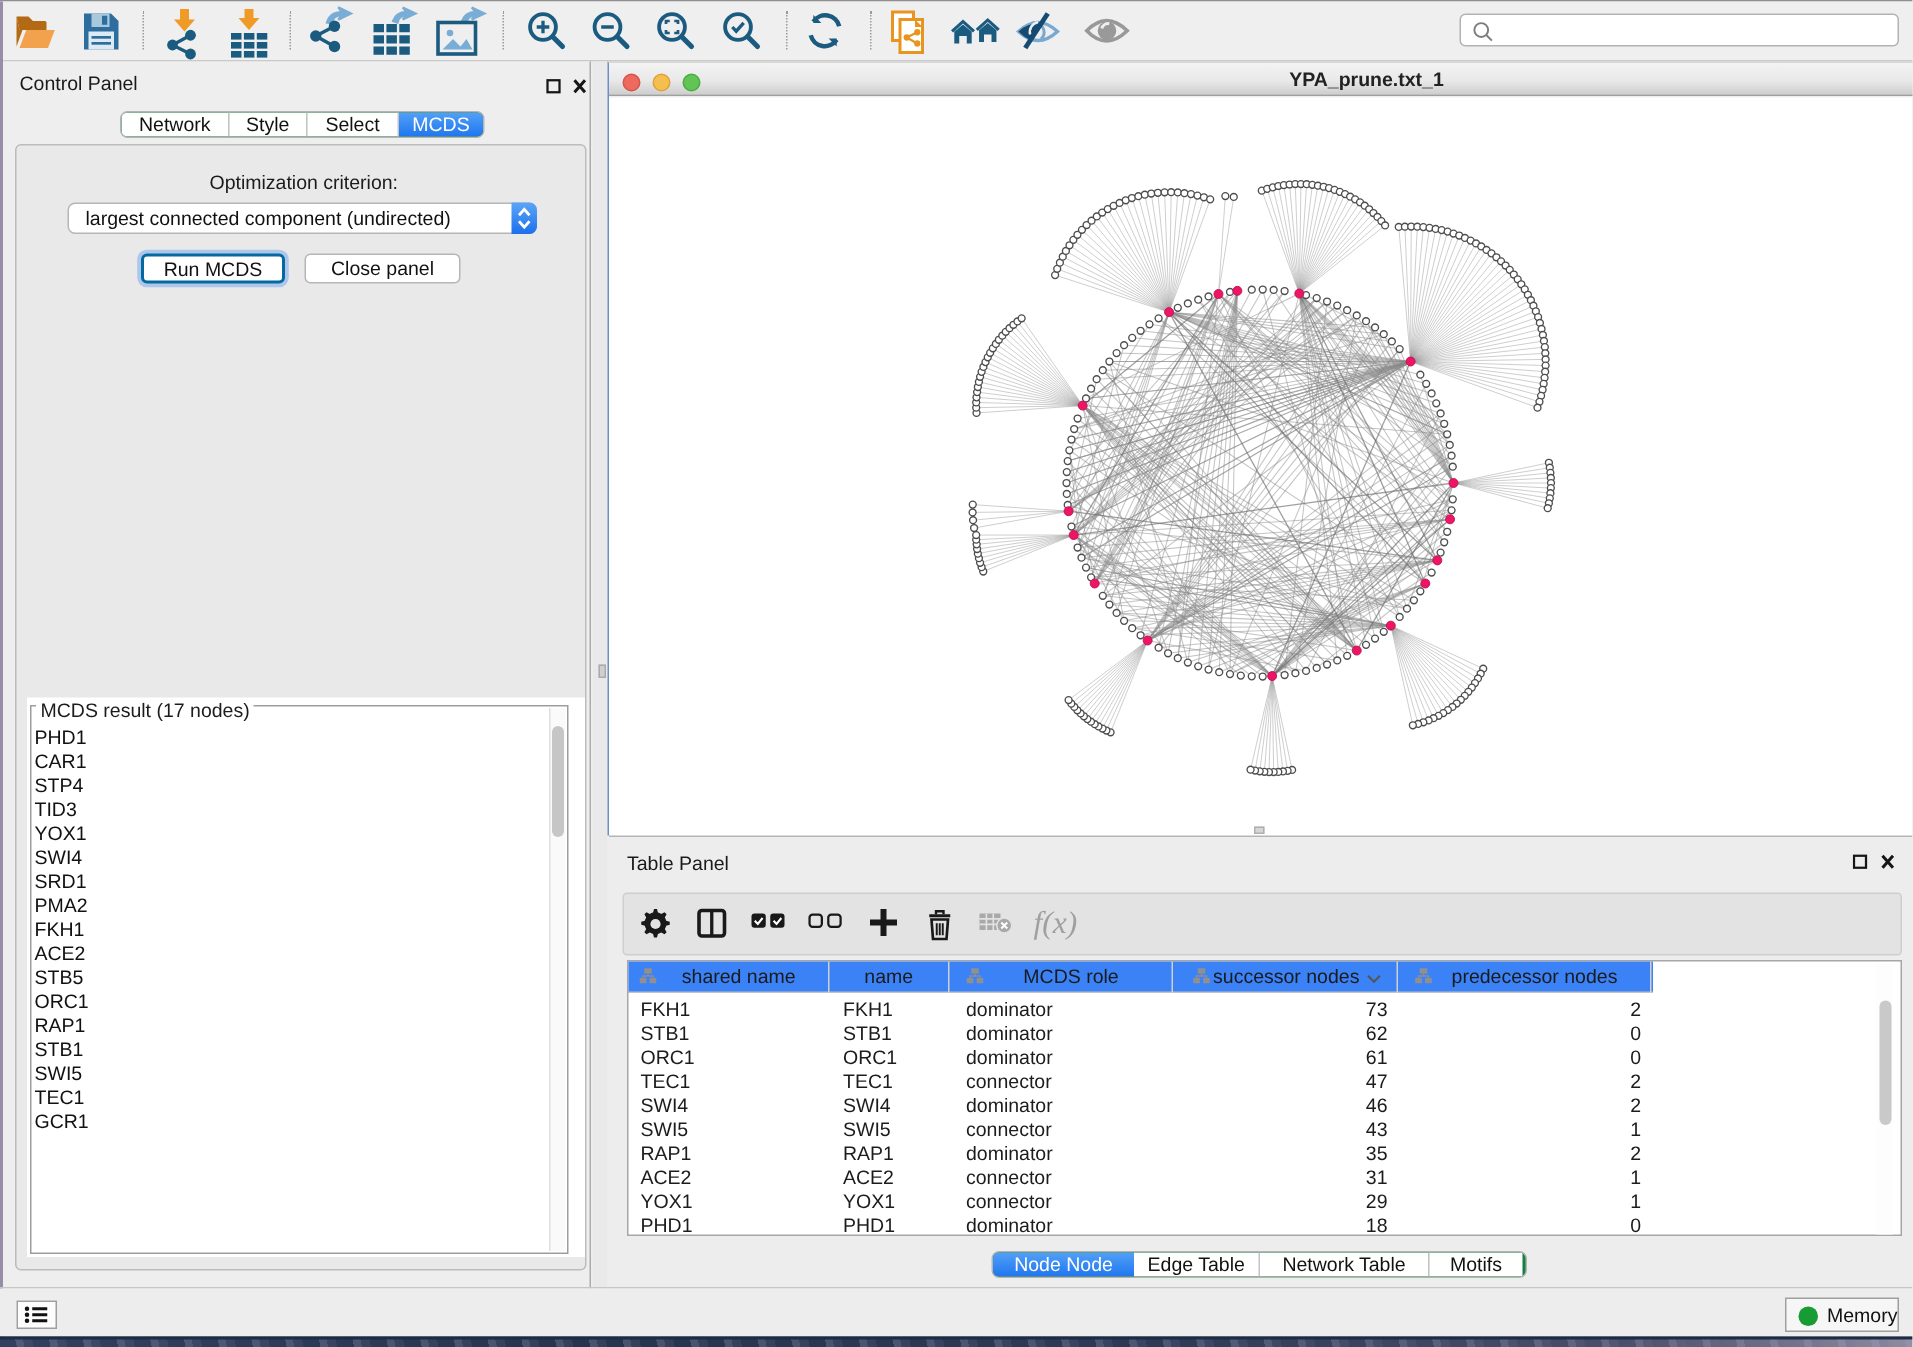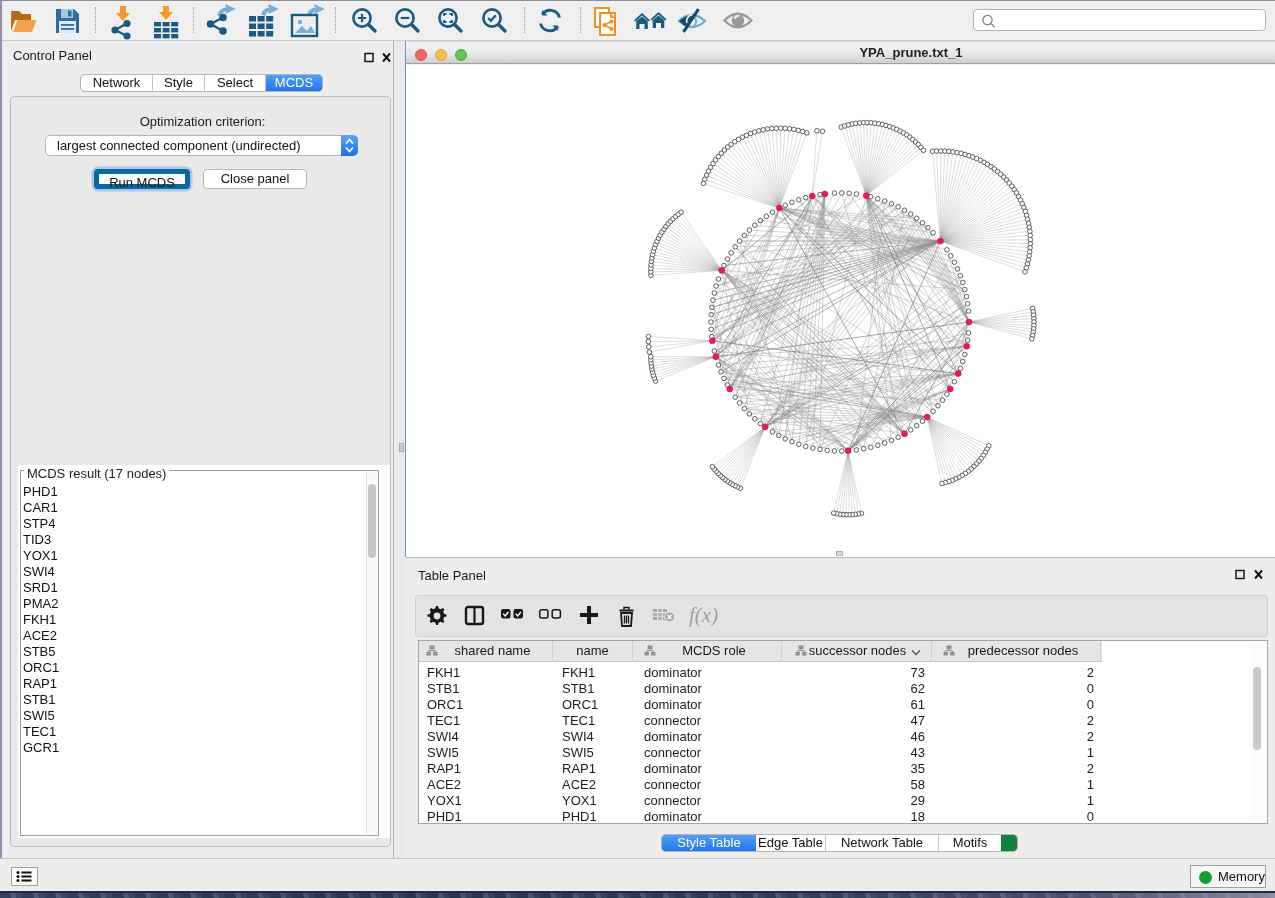--- a/index.html
+++ b/index.html
@@ -19,21 +19,21 @@
 .tabrow{position:absolute;display:flex;height:18px;border:1px solid #b4b4b4;border-radius:5px;background:#15803d;overflow:hidden}
 #cp-tabs{left:80px;top:74px;width:243px}
 .tab{font-size:13px;line-height:16px;text-align:center;border-right:1px solid #c4c4c4;color:#111;background:#fff}
 .tab:last-child{border-right:none}
 .tab.sel{background:linear-gradient(#51a0f8,#2076ee);color:#fff;border-right:none}
 
 #optlabel{position:absolute;left:10px;top:114px;width:381px;text-align:center;font-size:13px}
 #combo{position:absolute;left:43px;top:135px;width:313px;height:21px;background:#fff;border:1px solid #b6b6b6;border-radius:5px;font-size:13px;line-height:19px;padding-left:11px;color:#111}
 #combo .cap{position:absolute;right:-1px;top:-1px;width:17px;height:21px;background:linear-gradient(#5ba6f8,#1d6fed);border-radius:0 5px 5px 0}
 .btn{position:absolute;height:20px;background:#fff;border:1px solid #b6b6b6;border-radius:4px;font-size:13px;text-align:center;line-height:18px;color:#111}
-#run{left:92px;top:169px;width:96px;border:5px solid #0369a1;box-shadow:0 0 0 2.5px rgba(125,170,235,.55)}
+#run{left:92px;top:169px;width:96px;border:2px solid #0369a1;box-shadow:0 0 0 2.5px rgba(125,170,235,.55)}
 #closep{left:201px;top:169px;width:104px}
 
 #reswhite{position:absolute;left:16px;top:465px;width:372px;height:373px;background:#fff}
 #fieldset{position:absolute;left:18px;top:470px;width:359px;height:366px;border:1px solid #9d9d9d}
 #legend{position:absolute;left:22px;top:463px;background:#fff;padding:0 3px;font-size:13px}
 #reslist{position:absolute;left:21px;top:484px;font-size:13px;line-height:16px;color:#111}
 #resscroll{position:absolute;left:364px;top:472px;width:11px;height:362px;background:#fafafa;border-left:1px solid #e0e0e0}
 #resthumb{position:absolute;left:365.5px;top:484px;width:8px;height:74px;background:#c6c6c6;border-radius:4px}
 
 #vsplit{left:395px;top:41px;width:10px;height:818px;background:#e9e9e9}
@@ -45,21 +45,21 @@
 #titlebar{background:linear-gradient(#f3f3f3 0%,#e9e9e9 55%,#cecece 100%)}
 .light{position:absolute;top:7px;width:12px;height:12px;border-radius:50%}
 #title{position:absolute;left:0;top:0;width:1010px;text-align:center;font-size:13px;font-weight:bold;line-height:22px;color:#222}
 #canvas{position:absolute;left:0;top:23px;width:869px;height:493px;background:#fff;border-bottom:1px solid #b5b5b5}
 #hhandle{left:836px;top:551px;width:7px;height:5px;background:#d6d6d6;border:1px solid #b0b0b0}
 
 #tpanel{left:405px;top:558px;width:870px;height:300px;background:#ededed}
 #tp-title{position:absolute;left:13px;top:10px;font-size:13px;color:#1a1a1a}
 #tp-toolbar{position:absolute;left:10px;top:37px;width:853px;height:42px;background:#e3e3e3;border:1px solid #cecece;border-radius:3px}
 #tbl{position:absolute;left:13px;top:82px;width:850px;height:184px;background:#fff;border:1px solid #a6a6a6}
-#thead{position:absolute;left:0;top:0;width:683px;height:21px;background:#e5e5e5;border-bottom:1px solid #c2c2c2}
+#thead{position:absolute;left:0;top:0;width:683px;height:21px;background:#3b82f6;border-bottom:1px solid #c2c2c2}
 .hcell{position:absolute;top:0;height:21px;border-right:1px solid #cfcfcf;font-size:13px;line-height:20px;text-align:center;color:#1a1a1a}
 .trow{position:absolute;left:0;width:848px;height:16px;font-size:13px;line-height:16px}
 .c1{position:absolute;left:8px}
 .c2{position:absolute;left:143px}
 .c3{position:absolute;left:225px}
 .c4{position:absolute;width:100px;left:406px;text-align:right}
 .c5{position:absolute;width:100px;left:575px;text-align:right}
 #tscroll{position:absolute;left:832px;top:1px;width:11px;height:181px;background:#fdfdfd}
 #tthumb{position:absolute;left:1.5px;top:25px;width:8px;height:83px;background:#c9c9c9;border-radius:4px}
 #tp-tabs{left:256px;top:276px;width:357px}
@@ -1084,21 +1084,21 @@
         <span class="c1">RAP1</span>
         <span class="c2">RAP1</span>
         <span class="c3">dominator</span>
         <span class="c4">35</span>
         <span class="c5">2</span>
       </div>
 <div class="trow" style="top:136px">
         <span class="c1">ACE2</span>
         <span class="c2">ACE2</span>
         <span class="c3">connector</span>
-        <span class="c4">58</span>
+        <span class="c4">31</span>
         <span class="c5">1</span>
       </div>
 <div class="trow" style="top:152px">
         <span class="c1">YOX1</span>
         <span class="c2">YOX1</span>
         <span class="c3">connector</span>
         <span class="c4">29</span>
         <span class="c5">1</span>
       </div>
 <div class="trow" style="top:168px">
@@ -1106,22 +1106,22 @@
         <span class="c2">PHD1</span>
         <span class="c3">dominator</span>
         <span class="c4">18</span>
         <span class="c5">0</span>
       </div>
     <div id="tscroll">
         <div id="tthumb"></div>
       </div>
   </div>
   <div class="tabrow" id="tp-tabs">
-    <div class="tab sel" style="width:94px">Style Table</div>
-    <div class="tab" style="width:70px">Edge Table</div>
+    <div class="tab sel" style="width:94px">Node Node</div>
+    <div class="tab" style="width:84px">Edge Table</div>
     <div class="tab" style="width:113px">Network Table</div>
     <div class="tab" style="width:62px">Motifs</div>
   </div>
 </div>
 <svg class="abs" style="left:405px;top:595px" width="870px" height="45">
 <g transform="translate(22,11)">
 <path d="M9 0 h2 l.6 2.4 a6.8 6.8 0 0 1 2.2 .9 l2.2 -1.2 1.4 1.4 -1.2 2.2 a6.8 6.8 0 0 1 .9 2.2 l2.4 .6 v2 l-2.4 .6 a6.8 6.8 0 0 1 -.9 2.2 l1.2 2.2 -1.4 1.4 -2.2 -1.2 a6.8 6.8 0 0 1 -2.2 .9 l-.6 2.4 h-2 l-.6 -2.4 a6.8 6.8 0 0 1 -2.2 -.9 l-2.2 1.2 -1.4 -1.4 1.2 -2.2 a6.8 6.8 0 0 1 -.9 -2.2 l-2.4 -.6 v-2 l2.4 -.6 a6.8 6.8 0 0 1 .9 -2.2 l-1.2 -2.2 1.4 -1.4 2.2 1.2 a6.8 6.8 0 0 1 2.2 -.9 z" fill="#191919"></path>
 <circle cx="10" cy="10" r="3.4" fill="#e3e3e3"></circle>
     </g>
 <g transform="translate(60,11)">

